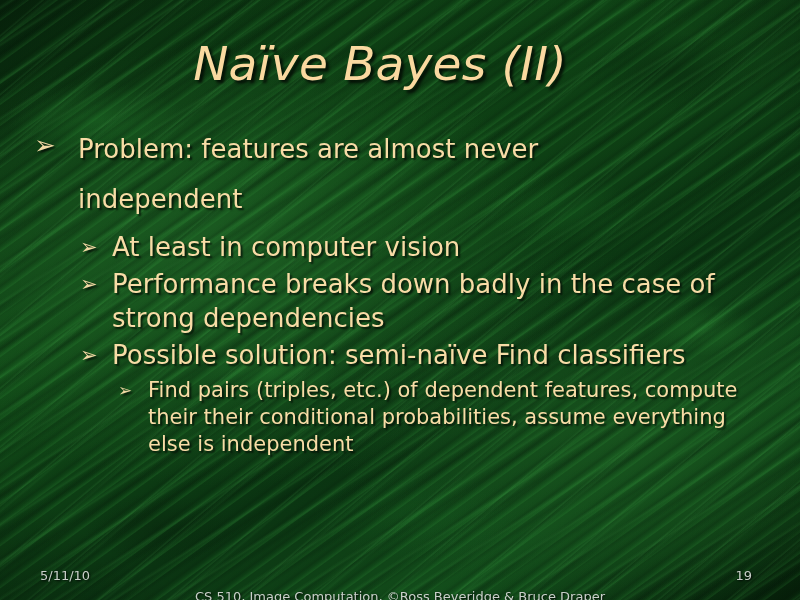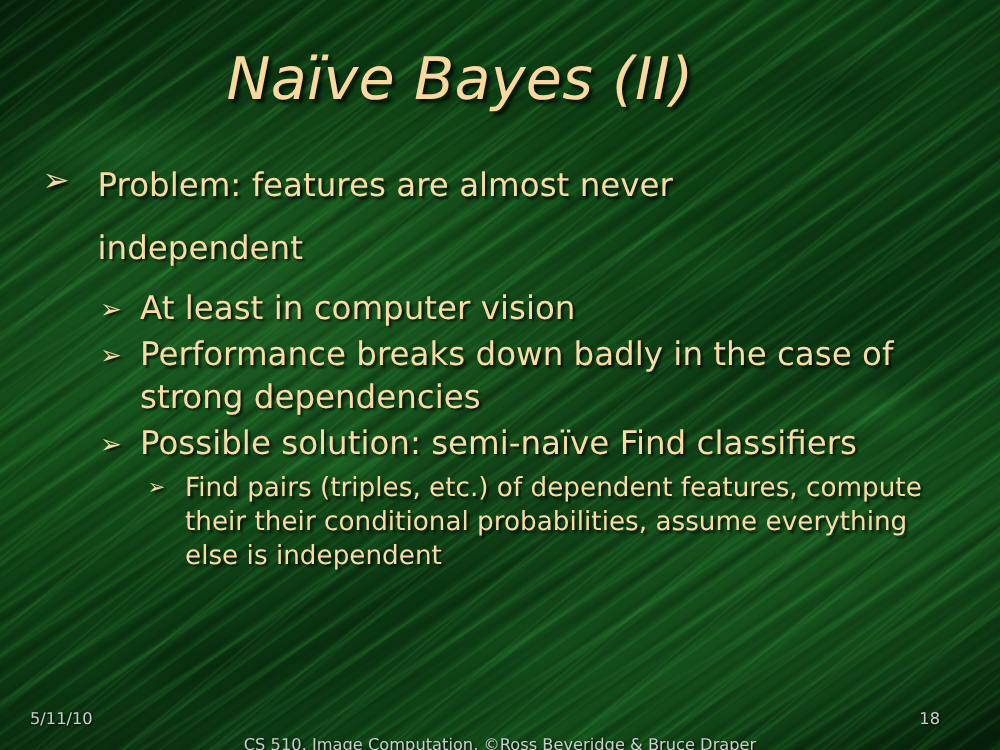--- a/index.html
+++ b/index.html
@@ -82,21 +82,21 @@
   }
   .bg-vig {
     background:
       radial-gradient(ellipse 95% 95% at 50% 50%, rgba(0,0,0,0) 58%, rgba(0,0,0,0.45) 100%);
   }
 
   
   .title {
     position: absolute;
     top: 36px;
-    left: 4px;
+    left: 16px;
     width: 728px;
     text-align: center;
     font-family: "DejaVu Sans", sans-serif;
     font-style: italic;
     font-size: 47px;
     line-height: 56px;
     color: #FAD9A0;
     text-shadow: 3px 3px 3px rgba(0,0,0,0.75);
     letter-spacing: 0.2px;
   }
@@ -166,21 +166,21 @@
     position: absolute;
     left: 0;
     top: 565px;
     width: 800px;
     height: 22px;
     color: #C9CFC9;
     font-size: 13px;
     line-height: 22px;
     text-shadow: 1px 1px 2px rgba(0,0,0,0.8);
   }
-  .f-date  { position: absolute; left: 24px;  top: 0; }
+  .f-date  { position: absolute; left: 40px;  top: 0; }
   .f-center{ position: absolute; left: 0; top: 0; width: 800px; text-align: center; margin-top: 21px; }
   .f-page  { position: absolute; right: 48px; top: 0; }
 </style>
 </head>
 <body>
 
 <div class="slide">
 
   <div class="bg-layer bg-base"></div>
   <div class="bg-layer bg-blotch"></div>
@@ -216,16 +216,16 @@
     <div class="bullet lvl3">
       <span class="marker">➢</span>
       <span class="btext">Find pairs (triples, etc.) of dependent features, compute their their conditional probabilities, assume everything else is independent</span>
     </div>
 
   </div>
 
   <div class="footer">
     <span class="f-date">5/11/10</span>
     <span class="f-center">CS 510, Image Computation, ©Ross Beveridge &amp; Bruce Draper</span>
-    <span class="f-page">18</span>
+    <span class="f-page">19</span>
   </div>
 
 </div>
 
 </body></html>

